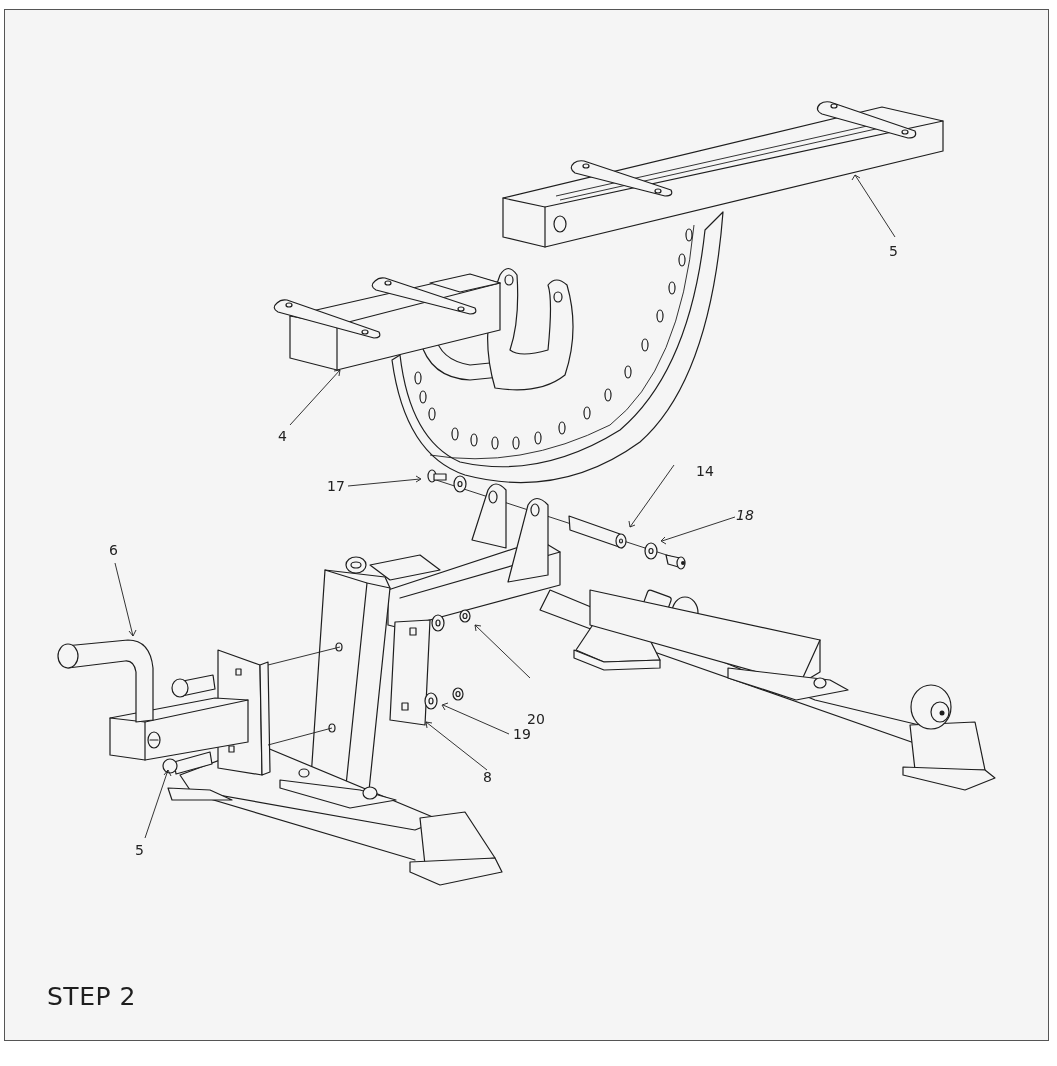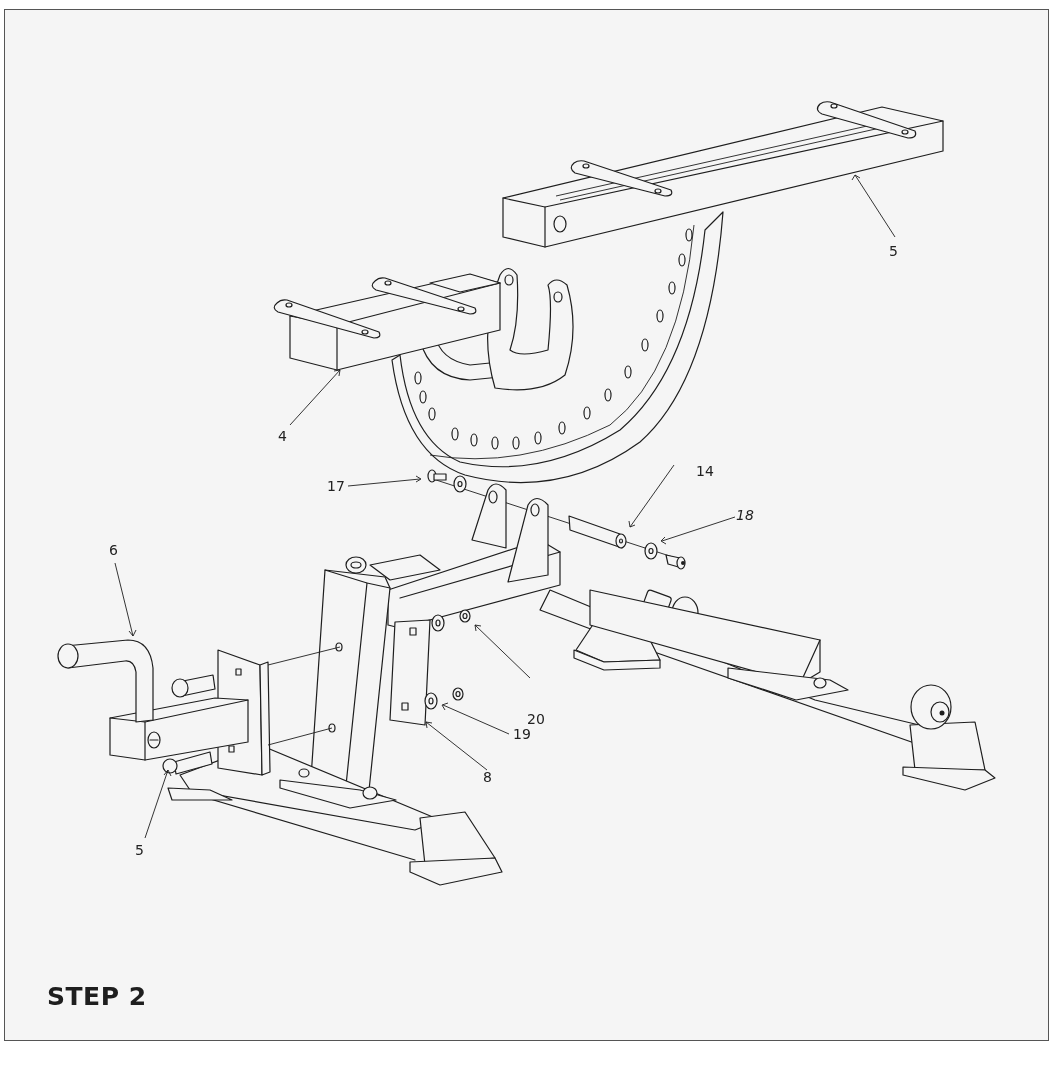--- a/index.html
+++ b/index.html
@@ -12,21 +12,21 @@
     .ln { fill: none; stroke: #1e1e1e; stroke-width: 1.2; stroke-linejoin: round; stroke-linecap: round; }
     .fl { fill: #f5f5f5; stroke: #1e1e1e; stroke-width: 1.2; stroke-linejoin: round; }
     .thin { fill: none; stroke: #1e1e1e; stroke-width: 0.9; }
     .dot { fill: #1e1e1e; }
     .callout-label {
       position: absolute; font-family: "DejaVu Sans", sans-serif; font-size: 14px; color: #222222;
       line-height: 1; white-space: nowrap;
     }
     .step-title {
       position: absolute; left: 47px; top: 982px; font-family: "DejaVu Sans", sans-serif;
-      font-weight: bold; font-size: 25px; color: #1e1e1e; letter-spacing: 0.5px;
+      font-weight: normal; font-size: 25px; color: #1e1e1e; letter-spacing: 0.5px;
     }
   </style>
 </head>
 <body>
 
 <div class="frame"></div>
 
 <svg class="drawing" viewBox="0 0 1057 1066" xmlns="http://www.w3.org/2000/svg">
 
   <g>

